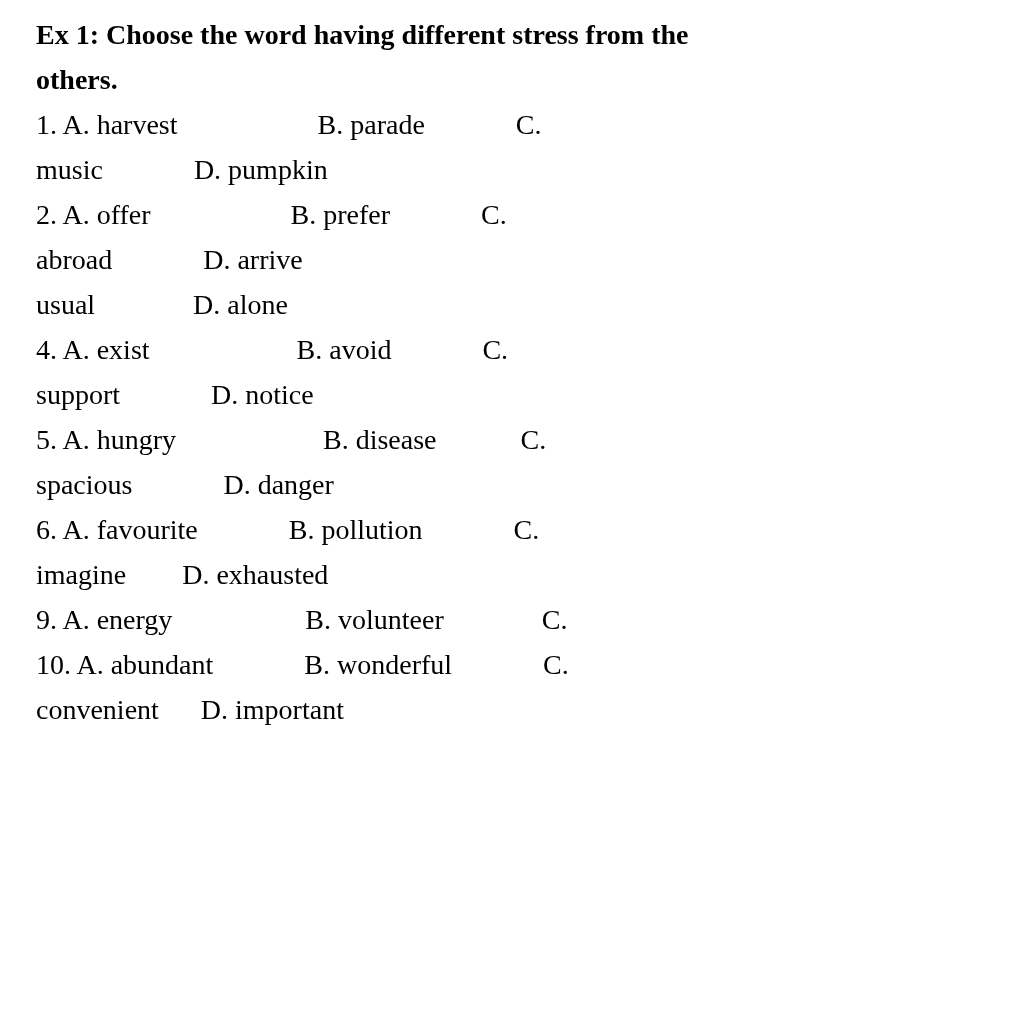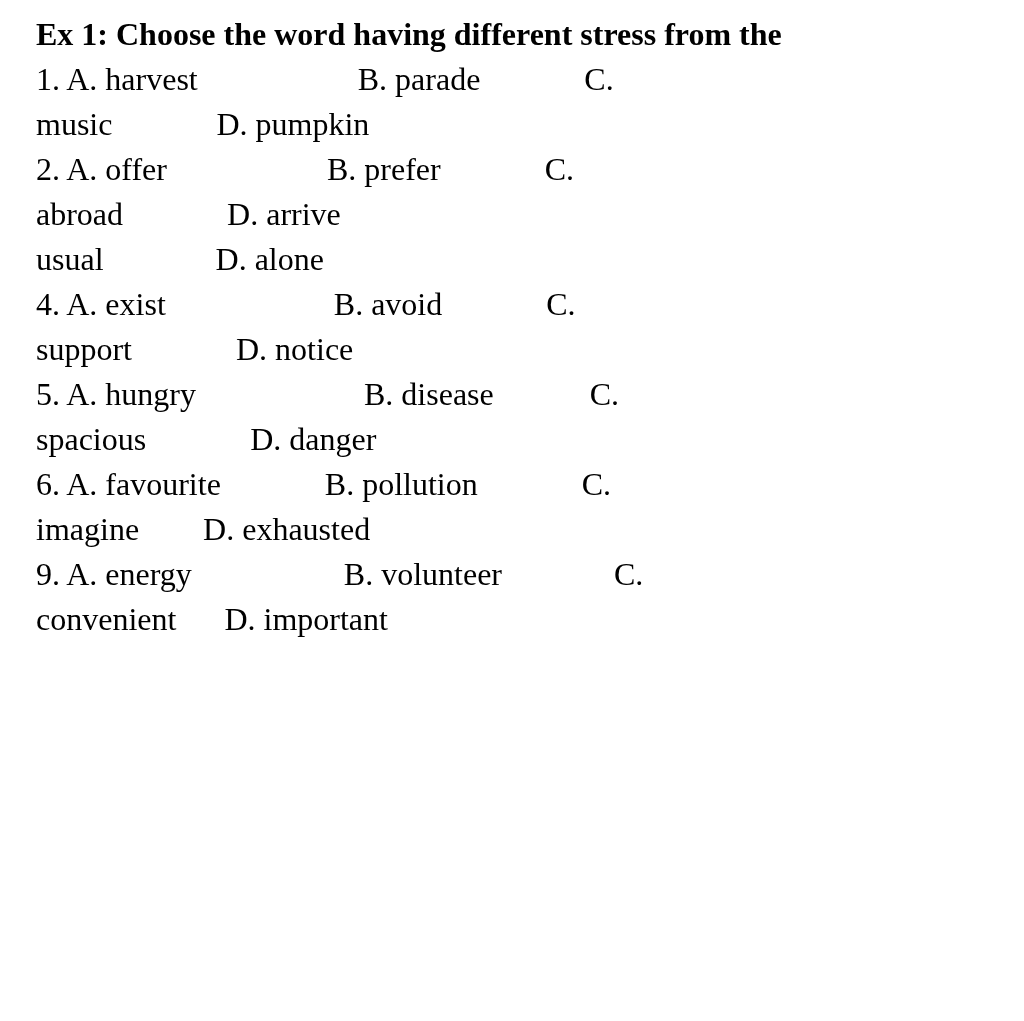--- a/index.html
+++ b/index.html
@@ -10,21 +10,21 @@
   .page {
     position: relative;
     width: 1024px;
     height: 1021px;
     box-sizing: border-box;
     padding: 0 34px 0 36px;
     overflow: hidden;
     background: #ffffff;
     color: #000000;
     font-family: "Liberation Serif", "DejaVu Serif", serif;
-    font-size: 32px;
+    font-size: 28px;
     line-height: 45px;
   }
   .section-heading {
     font-weight: bold;
     white-space: pre;
     margin-top: -33px; 
   }
   .instruction-line {
     font-weight: bold;
     white-space: pre;
@@ -35,20 +35,21 @@
 </style>
 </head>
 <body>
 
 <div class="page">
 
   <div class="section-heading">II. PRACTICE</div>
 
   <div class="instruction-line">Ex 1: Choose the word having different stress from the</div>
 
+  <div class="instruction-line">others.</div>
 
   <div id="question-list">
   <div class="question">
     <div class="qline l1">1. A. harvest                    B. parade             C.</div>
     <div class="qline l2">music             D. pumpkin</div>
   </div>
 
   <div class="question">
     <div class="qline l1">2. A. offer                    B. prefer             C.</div>
     <div class="qline l2">abroad             D. arrive</div>
@@ -75,17 +76,18 @@
 
   <div class="question">
   </div>
 
 
   <div class="question">
     <div class="qline l1">9. A. energy                   B. volunteer              C.</div>
   </div>
 
   <div class="question">
+    <div class="qline l1">10. A. abundant             B. wonderful             C.</div>
     <div class="qline l2">convenient      D. important</div>
   </div>
 </div>
 
 </div>
 
 </body></html>

